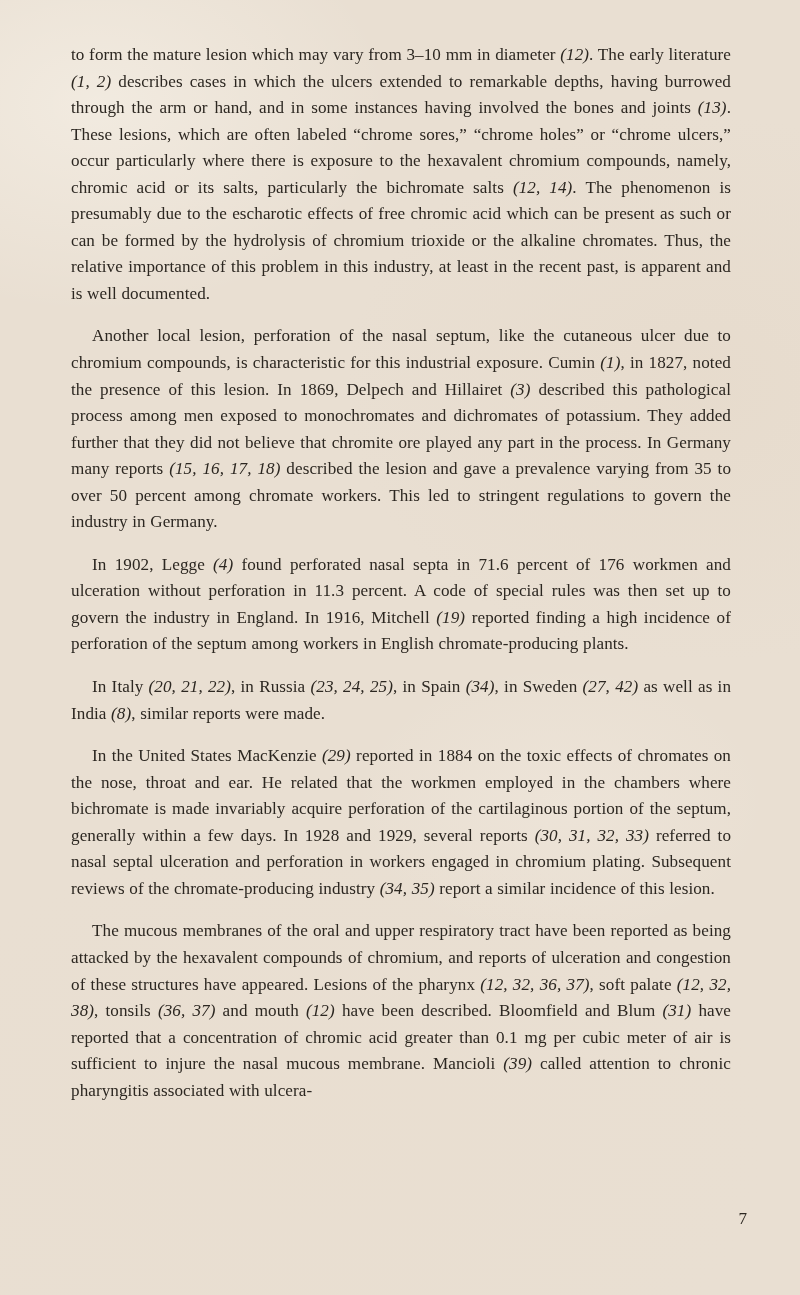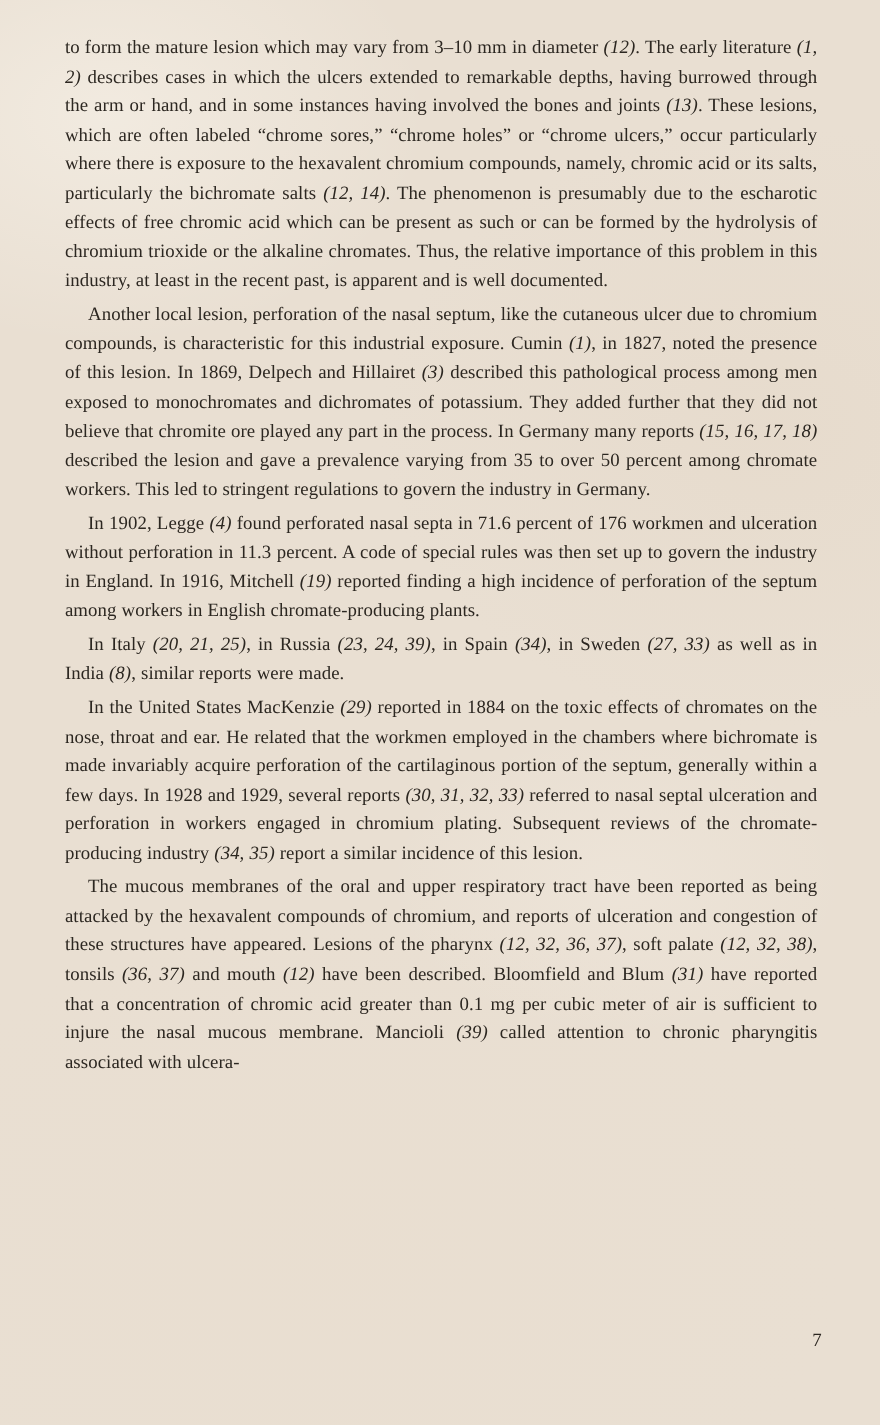--- a/index.html
+++ b/index.html
@@ -34,21 +34,21 @@
     width: 800px;
     height: 1295px;
   }
   .textblock {
     position: absolute;
     left: 55px;
     top: 26px;
     width: 692px;
   }
   p.para {
-    margin: 4px;
+    margin: 16px;
     text-align: justify;
     text-justify: inter-word;
     font-size: 17.1px;
     line-height: 26.55px;
     letter-spacing: 0.08px;
     word-spacing: 0.2px;
     text-indent: 0;
     color: #2c2721;
   }
   p.para.indent {
@@ -71,19 +71,19 @@
 </head>
 <body>
 
 <div class="page">
   <div class="paper-grain"></div>
 
   <div class="textblock" id="textblock">
       <p class="para">to form the mature lesion which may vary from 3–10 mm in diameter <span class="ref">(12)</span>. The early literature <span class="ref">(1, 2)</span> describes cases in which the ulcers extended to remarkable depths, having burrowed through the arm or hand, and in some instances having involved the bones and joints <span class="ref">(13)</span>. These lesions, which are often labeled “chrome sores,” “chrome holes” or “chrome ulcers,” occur particularly where there is exposure to the hexavalent chromium compounds, namely, chromic acid or its salts, particularly the bichromate salts <span class="ref">(12, 14)</span>. The phenomenon is presumably due to the escharotic effects of free chromic acid which can be present as such or can be formed by the hydrolysis of chromium trioxide or the alkaline chromates. Thus, the relative importance of this problem in this industry, at least in the recent past, is apparent and is well documented.</p>
       <p class="para indent">Another local lesion, perforation of the nasal septum, like the cutaneous ulcer due to chromium compounds, is characteristic for this industrial exposure. Cumin <span class="ref">(1)</span>, in 1827, noted the presence of this lesion. In 1869, Delpech and Hillairet <span class="ref">(3)</span> described this pathological process among men exposed to monochromates and dichromates of potassium. They added further that they did not believe that chromite ore played any part in the process. In Germany many reports <span class="ref">(15, 16, 17, 18)</span> described the lesion and gave a prevalence varying from 35 to over 50 percent among chromate workers. This led to stringent regulations to govern the industry in Germany.</p>
       <p class="para indent">In 1902, Legge <span class="ref">(4)</span> found perforated nasal septa in 71.6 percent of 176 workmen and ulceration without perforation in 11.3 percent. A code of special rules was then set up to govern the industry in England. In 1916, Mitchell <span class="ref">(19)</span> reported finding a high incidence of perforation of the septum among workers in English chromate-producing plants.</p>
-      <p class="para indent">In Italy <span class="ref">(20, 21, 25)</span>, in Russia <span class="ref">(23, 24, 39)</span>, in Spain <span class="ref">(34)</span>, in Sweden <span class="ref">(27, 33)</span> as well as in India <span class="ref">(8)</span>, similar reports were made.</p>
+      <p class="para indent">In Italy <span class="ref">(20, 21, 22)</span>, in Russia <span class="ref">(23, 24, 25)</span>, in Spain <span class="ref">(34)</span>, in Sweden <span class="ref">(27, 42)</span> as well as in India <span class="ref">(8)</span>, similar reports were made.</p>
       <p class="para indent">In the United States MacKenzie <span class="ref">(29)</span> reported in 1884 on the toxic effects of chromates on the nose, throat and ear. He related that the workmen employed in the chambers where bichromate is made invariably acquire perforation of the cartilaginous portion of the septum, generally within a few days. In 1928 and 1929, several reports <span class="ref">(30, 31, 32, 33)</span> referred to nasal septal ulceration and perforation in workers engaged in chromium plating. Subsequent reviews of the chromate-producing industry <span class="ref">(34, 35)</span> report a similar incidence of this lesion.</p>
       <p class="para indent">The mucous membranes of the oral and upper respiratory tract have been reported as being attacked by the hexavalent compounds of chromium, and reports of ulceration and congestion of these structures have appeared. Lesions of the pharynx <span class="ref">(12, 32, 36, 37)</span>, soft palate <span class="ref">(12, 32, 38)</span>, tonsils <span class="ref">(36, 37)</span> and mouth <span class="ref">(12)</span> have been described. Bloomfield and Blum <span class="ref">(31)</span> have reported that a concentration of chromic acid greater than 0.1 mg per cubic meter of air is sufficient to injure the nasal mucous membrane. Mancioli <span class="ref">(39)</span> called attention to chronic pharyngitis associated with ulcera-</p>
     </div>
 
   <div class="pageno">7</div>
 </div>
 
 </body></html>

